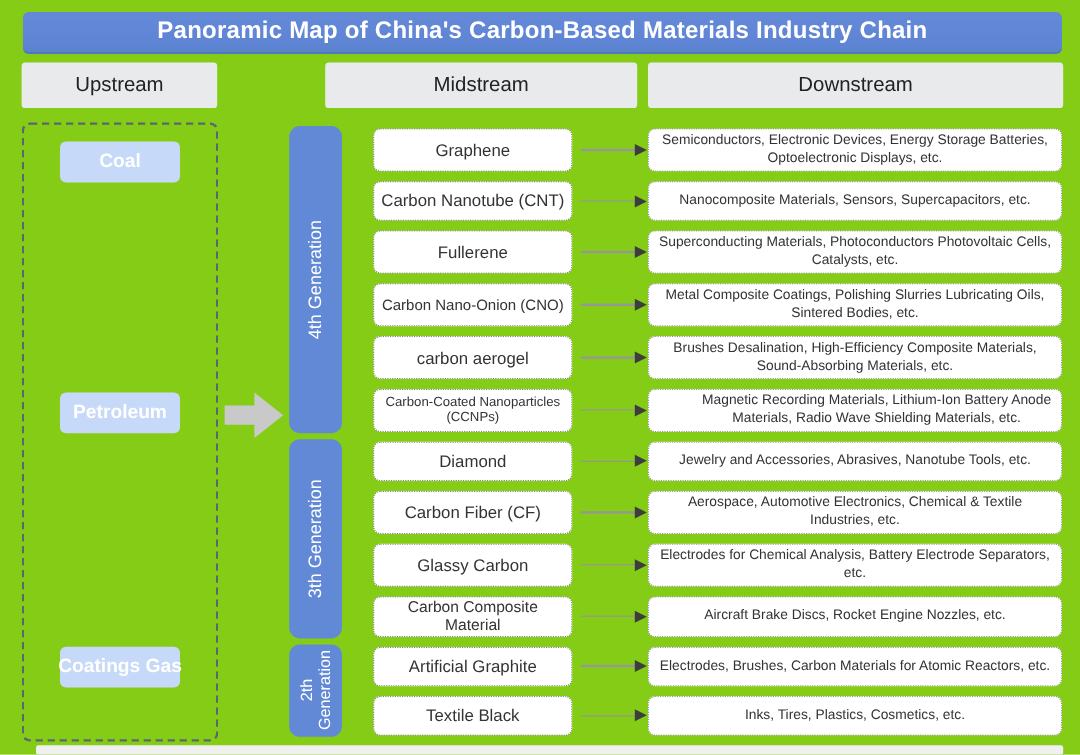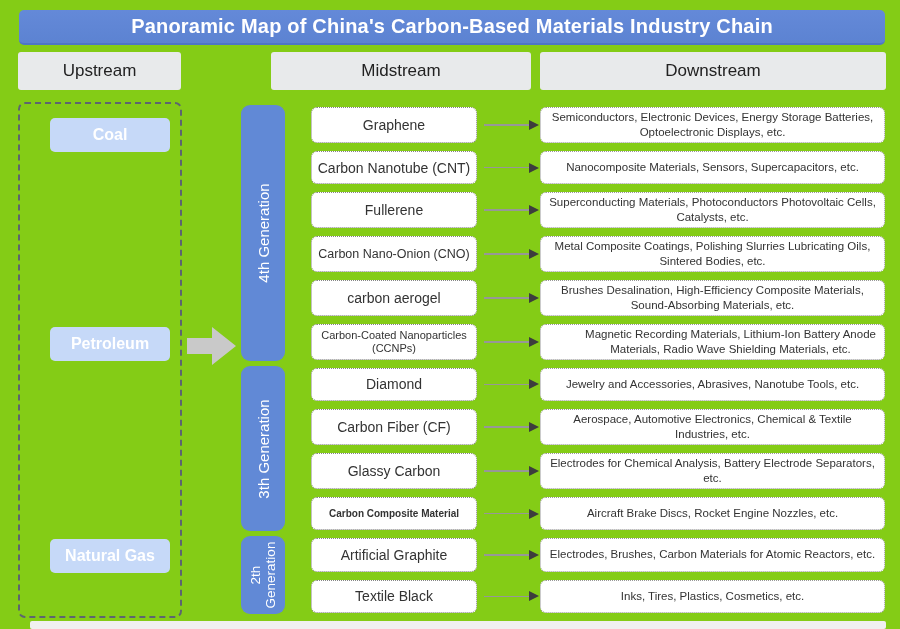--- a/index.html
+++ b/index.html
@@ -21,21 +21,21 @@
   }
   .hdr-up{left:18px;width:163px;}
   .hdr-mid{left:251px;width:260px;margin-left:20px;}
   .hdr-down{left:540px;width:346px;}
 
   .upstream-panel{
     position:absolute;left:18px;top:102px;width:164px;height:516px;box-sizing:border-box;
     border:2px dashed #5d6570;border-radius:7px;
   }
   .up-item{
-    position:absolute;left:30px;width:120px;height:34px;background:#c6d9f8;border-radius:5px;
+    position:absolute;left:30px;width:100px;height:34px;background:#c6d9f8;border-radius:5px;
     display:flex;align-items:center;justify-content:center;
     color:#fff;font-weight:bold;font-size:16px;white-space:nowrap;
   }
   .up-coal{top:14px;} .up-petroleum{top:223px;} .up-gas{top:435px;}
 
   .big-arrow{position:absolute;left:187px;top:325px;}
 
   .chain-grid{
     position:absolute;left:241px;top:103px;width:644px;height:514px;
     display:grid;grid-template-columns:44px 22px 174px 59px 1fr;
@@ -83,21 +83,21 @@
 
   <div class="title-bar">Panoramic Map of China's Carbon-Based Materials Industry Chain</div>
 
   <div class="col-header hdr-up">Upstream</div>
   <div class="col-header hdr-mid">Midstream</div>
   <div class="col-header hdr-down">Downstream</div>
 
   <div class="upstream-panel">
     <div class="up-item up-coal">Coal</div>
     <div class="up-item up-petroleum">Petroleum</div>
-    <div class="up-item up-gas">Natural Gas</div>
+    <div class="up-item up-gas">Coatings Gas</div>
   </div>
 
   <svg class="big-arrow" width="50" height="42" viewBox="0 0 50 42">
     <polygon points="0,13 25,13 25,2 49,21 25,40 25,29 0,29" fill="#c9c9c9"></polygon>
   </svg>
 
   <div class="chain-grid" id="chain-grid">
       <div class="genbar gen-4" style="grid-row: 1 / 7;">
         <span class="lbl">4th Generation</span>
       </div>
@@ -154,21 +154,21 @@
         <div class="arrow-line"></div>
         <div class="arrow-head"></div>
       </div>
       <div class="down-box" style="grid-row: 8;">Aerospace, Automotive Electronics, Chemical &amp; Textile Industries, etc.</div>
       <div class="mid-box" style="grid-row: 9;">Glassy Carbon</div>
       <div class="arrow-cell" style="grid-row: 9;">
         <div class="arrow-line"></div>
         <div class="arrow-head"></div>
       </div>
       <div class="down-box" style="grid-row: 9;">Electrodes for Chemical Analysis, Battery Electrode Separators, etc.</div>
-      <div class="mid-box" style="grid-row: 10; font-size: 10px; font-weight: bold;">Carbon Composite Material</div>
+      <div class="mid-box" style="grid-row: 10; font-size: 13px;">Carbon Composite Material</div>
       <div class="arrow-cell" style="grid-row: 10;">
         <div class="arrow-line"></div>
         <div class="arrow-head"></div>
       </div>
       <div class="down-box" style="grid-row: 10;">Aircraft Brake Discs, Rocket Engine Nozzles, etc.</div>
       <div class="mid-box" style="grid-row: 11;">Artificial Graphite</div>
       <div class="arrow-cell" style="grid-row: 11;">
         <div class="arrow-line"></div>
         <div class="arrow-head"></div>
       </div>

